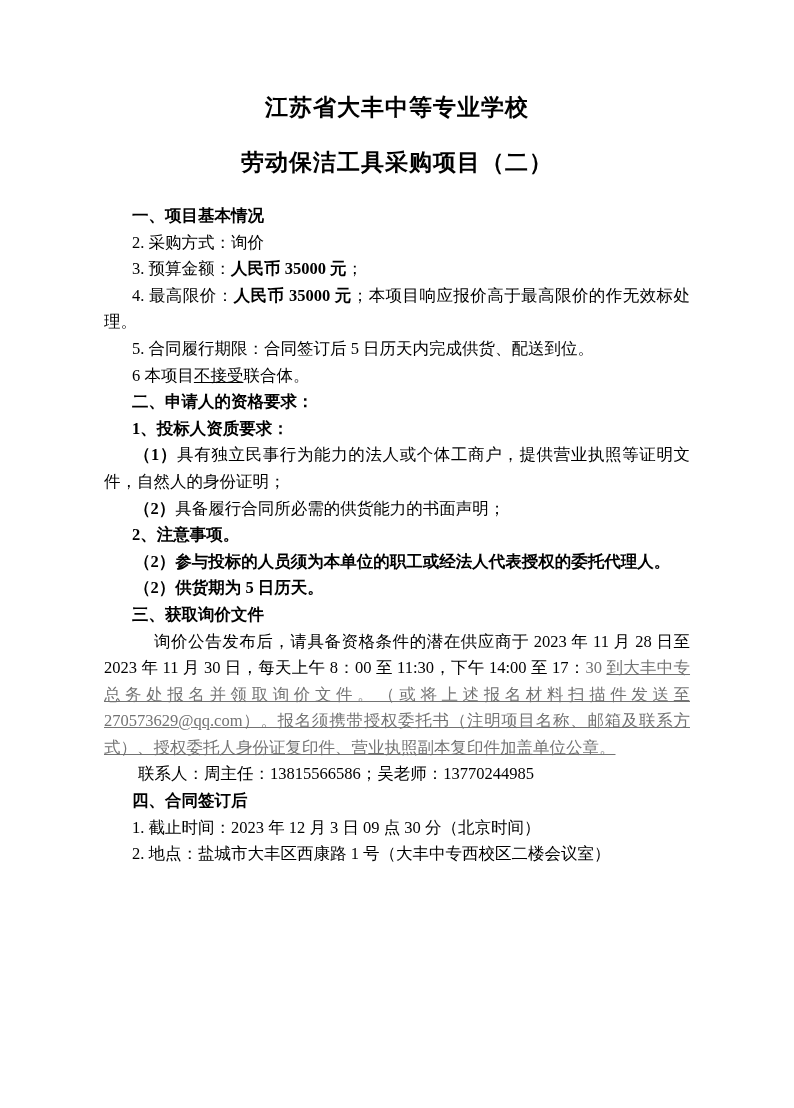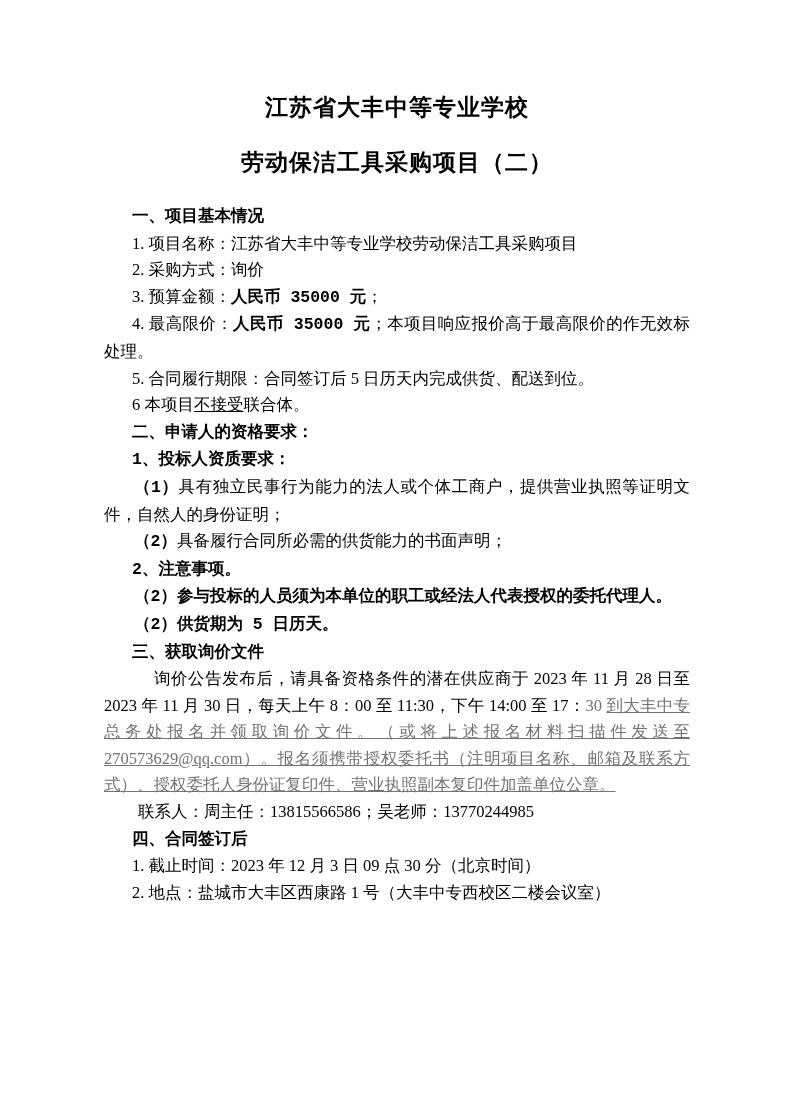--- a/index.html
+++ b/index.html
@@ -45,34 +45,33 @@
   }
   
   .item    { text-indent: 28px; }
   .subitem { text-indent: 30px; }
   .para    { text-indent: 50px; }
   .contact { text-indent: 34px; }
   .justify { text-align: justify; }
   
   .bold {
     font-weight: bold;
-    font-family: Liberation Mono, monospace;
+    font-family: Liberation Serif, serif;
   }
   .underline { text-decoration: underline; }
   .link { color: #737373; }
 </style>
 </head>
 <body>
 
 <div class="page">
   <h1 class="title">江苏省大丰中等专业学校</h1>
   <h1 class="title title-2">劳动保洁工具采购项目（二）</h1>
   <div class="doc">
       <p class="item"><span class="bold">一、项目基本情况</span></p>
-      <p class="item"><span>1. 项目名称：江苏省大丰中等专业学校劳动保洁工具采购项目</span></p>
       <p class="item"><span>2. 采购方式：询价</span></p>
       <p class="item"><span>3. 预算金额：</span><span class="bold">人民币 35000 元</span><span>；</span></p>
       <p class="item justify"><span>4. 最高限价：</span><span class="bold">人民币 35000 元</span><span>；本项目响应报价高于最高限价的作无效标处理。</span></p>
       <p class="item"><span>5. 合同履行期限：合同签订后 5 日历天内完成供货、配送到位。</span></p>
       <p class="item"><span>6 本项目</span><span class="underline">不接受</span><span>联合体。</span></p>
       <p class="item"><span class="bold">二、申请人的资格要求：</span></p>
       <p class="item"><span class="bold">1、投标人资质要求：</span></p>
       <p class="subitem justify"><span class="bold">（1）</span><span>具有独立民事行为能力的法人或个体工商户，提供营业执照等证明文件，自然人的身份证明；</span></p>
       <p class="subitem"><span class="bold">（2）</span><span>具备履行合同所必需的供货能力的书面声明；</span></p>
       <p class="item"><span class="bold">2、注意事项。</span></p>

